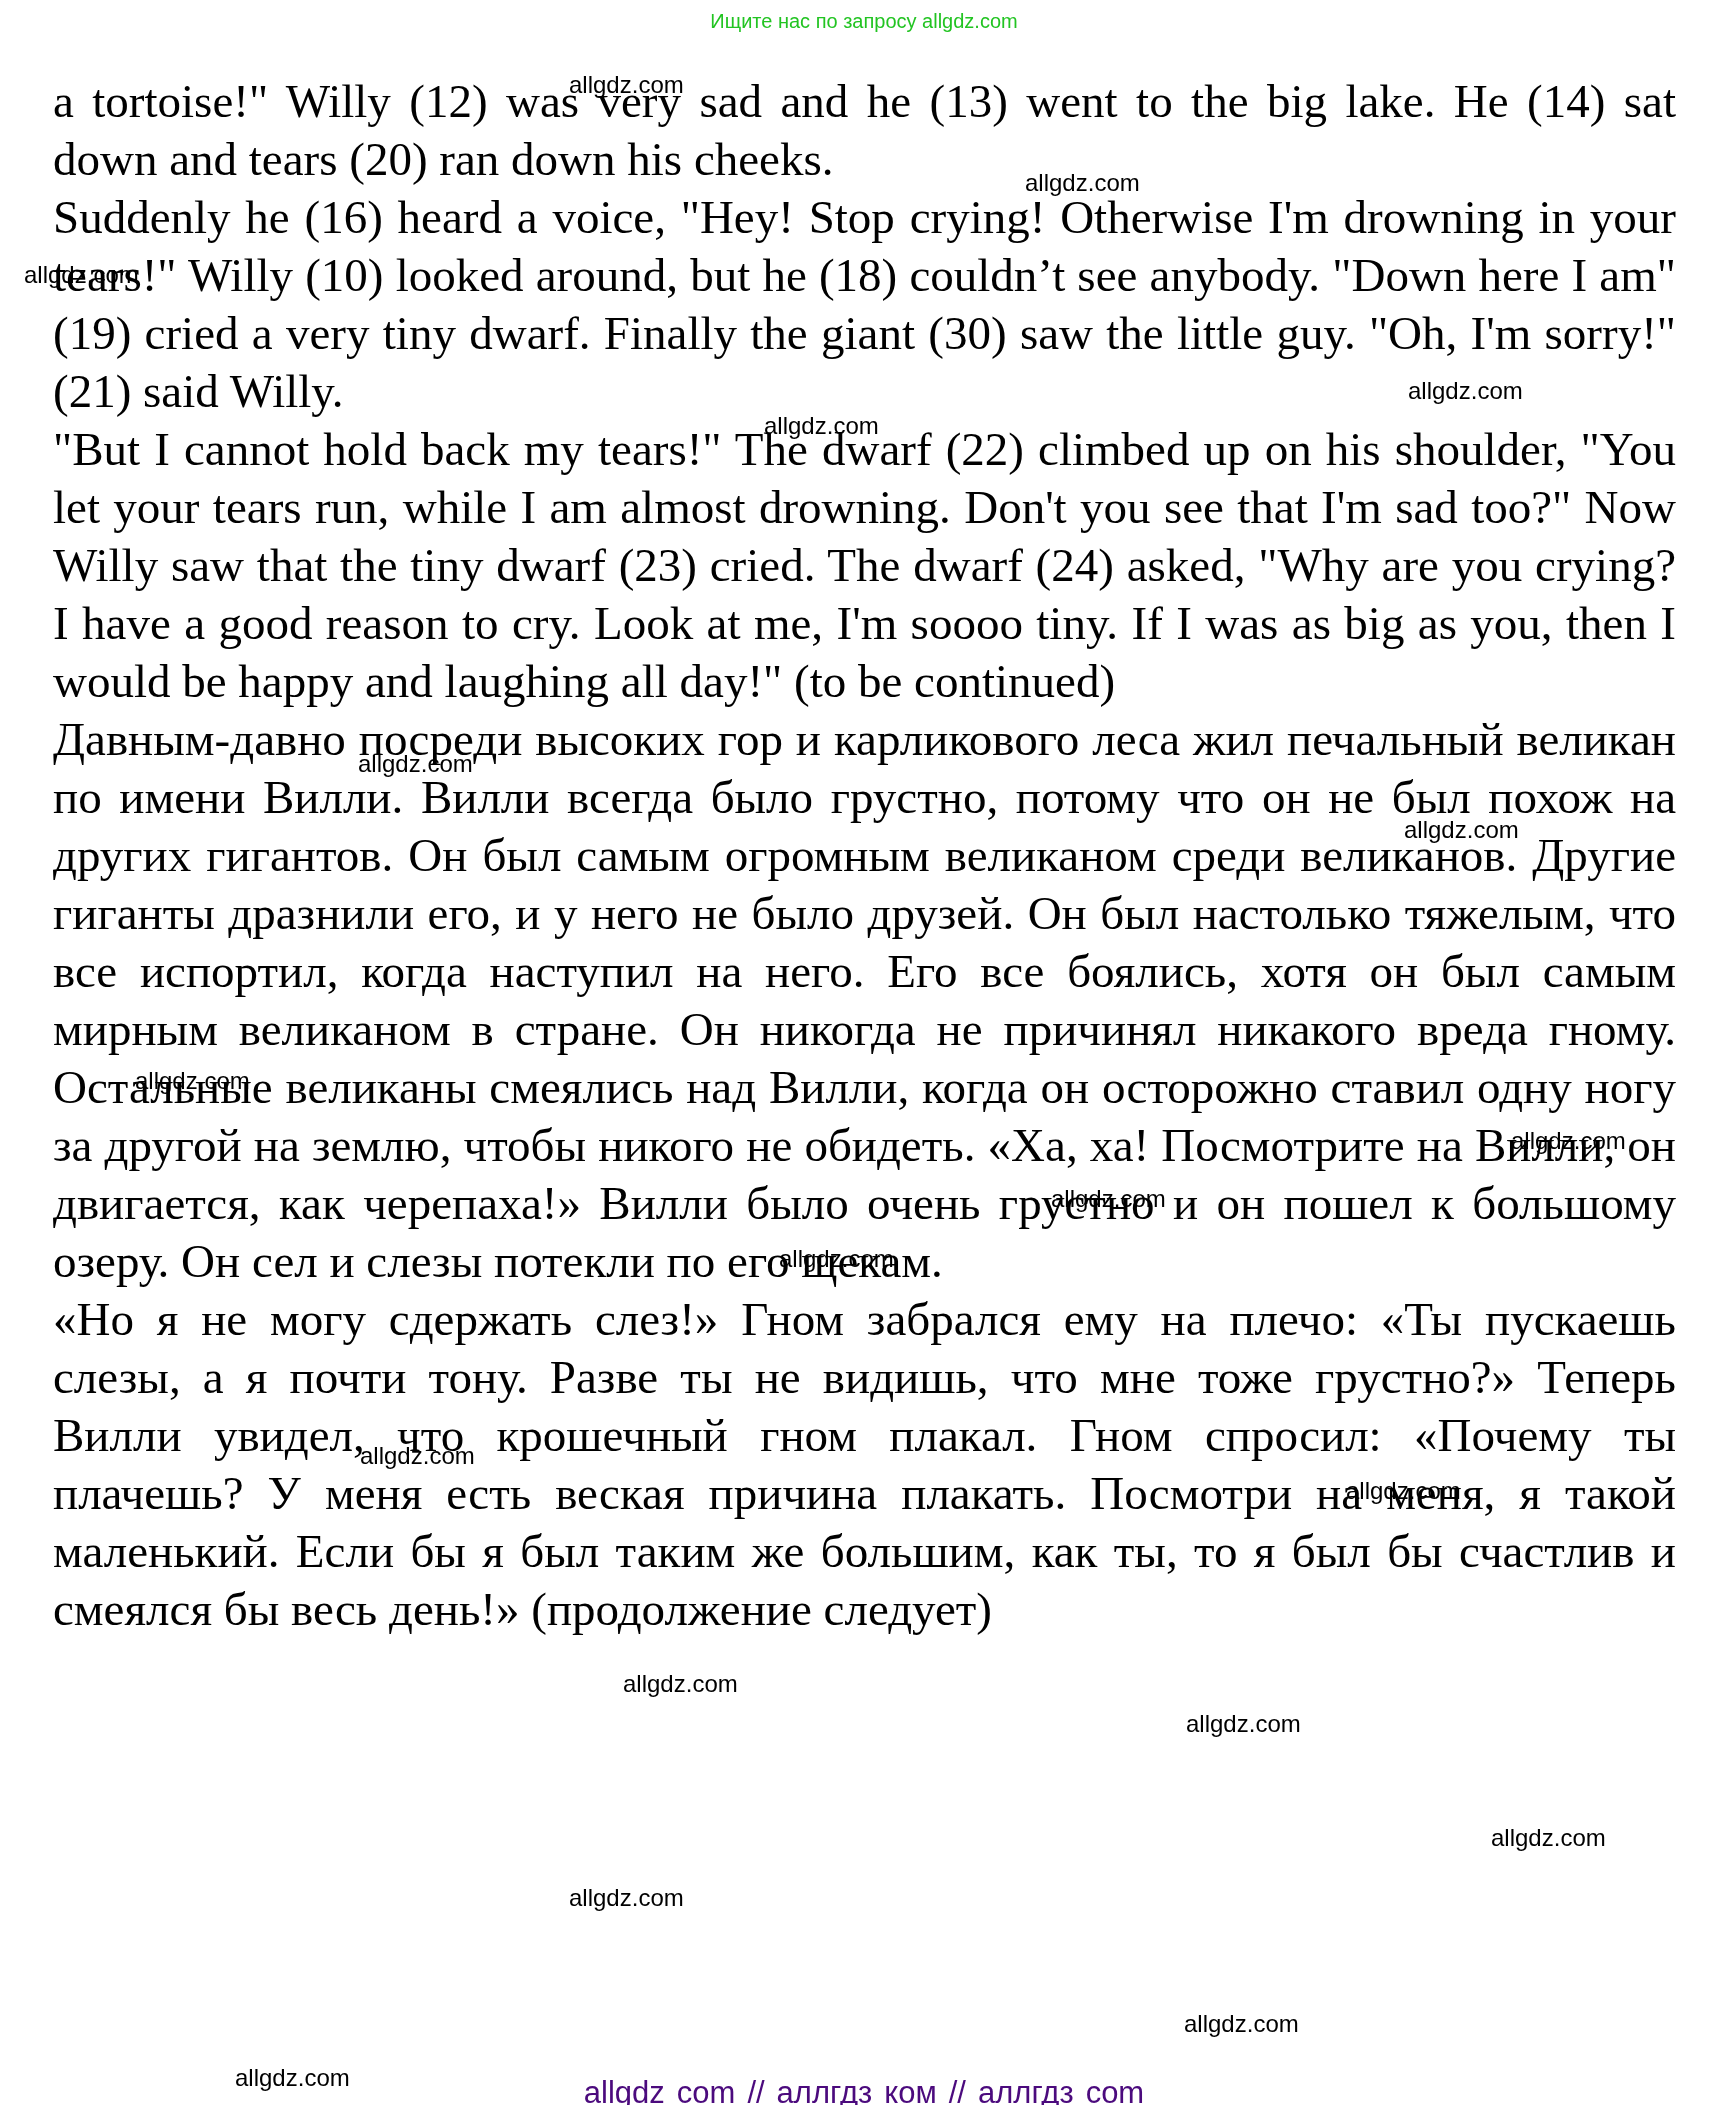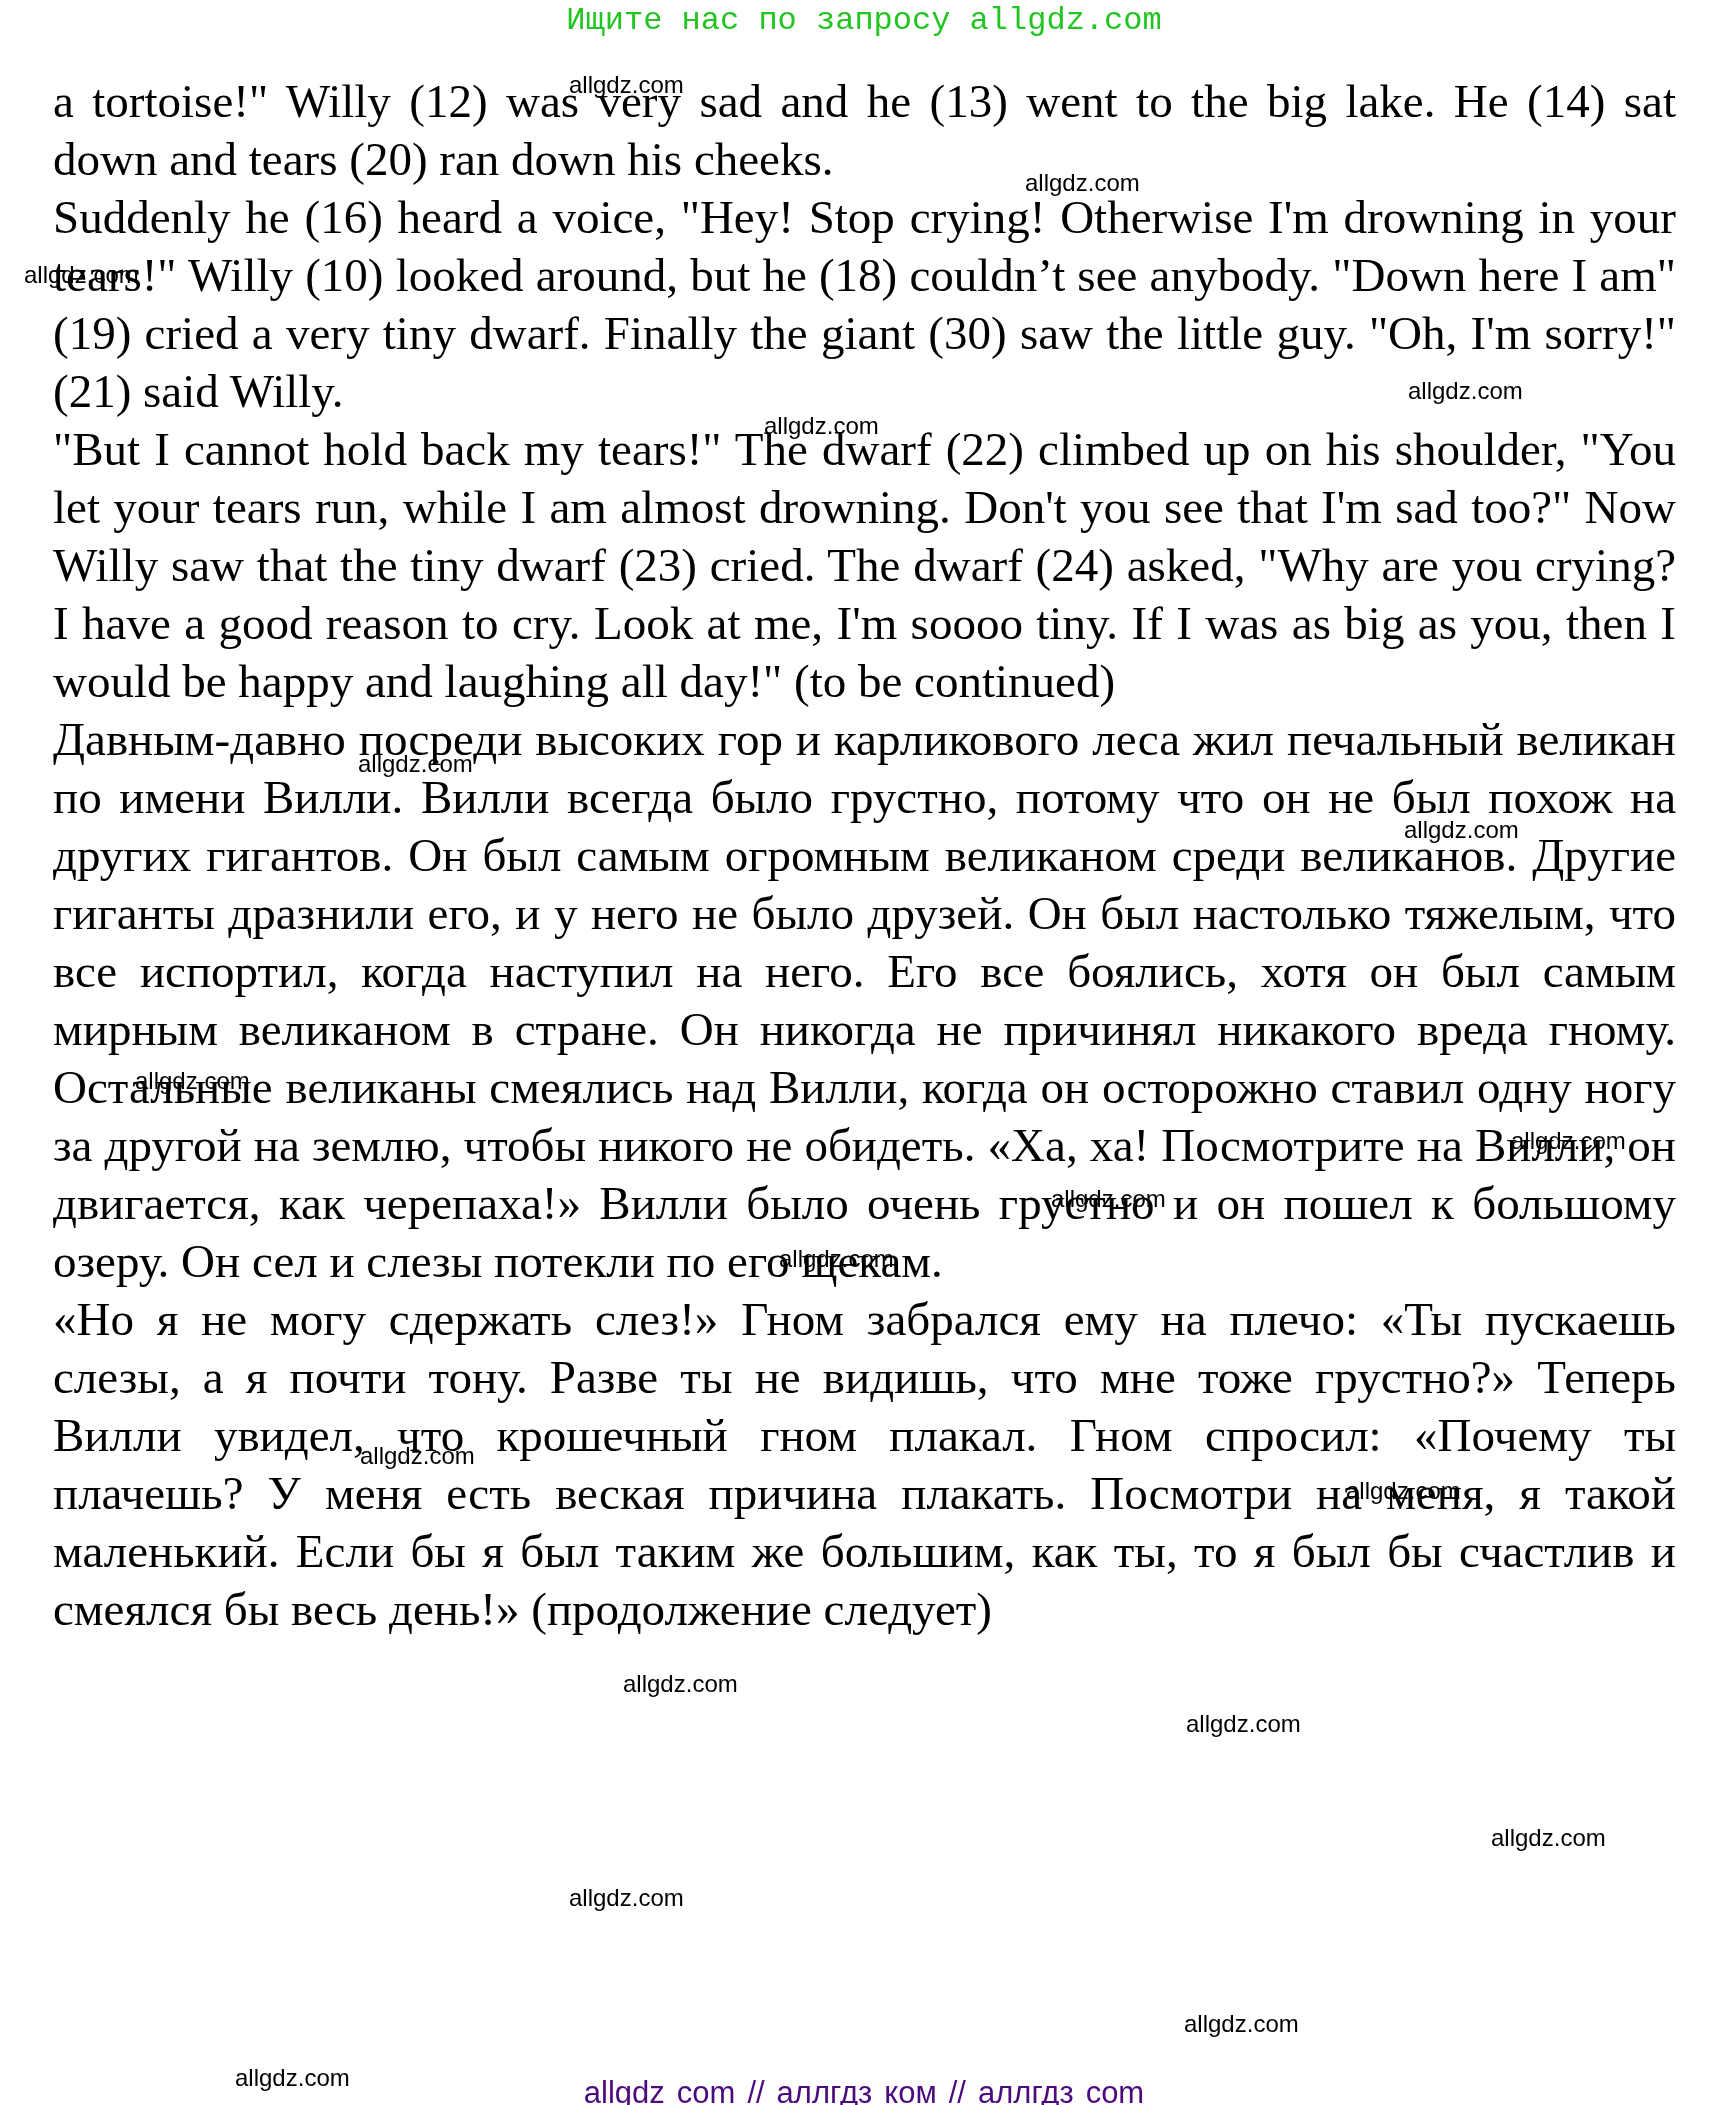--- a/index.html
+++ b/index.html
@@ -1,18 +1,18 @@
 <!DOCTYPE html>
 <html style="font-size:13.7px"><head>
 <meta charset="utf-8">
 <style>
   html, body { margin: 0; padding: 0; background: #fff; }
   body { width: 1728px; height: 2105px; position: relative; overflow: hidden; }
   .top-banner { position: absolute; top: 0; left: 0; width: 1728px; text-align: center;
-    font-family: Liberation Mono, monospace; font-size: 32px; color: #22c422; line-height: 38px; top: 1.7px; }
+    font-family: Liberation Sans, sans-serif; font-size: 20px; color: #22c422; line-height: 38px; top: 1.7px; }
   .page { position: absolute; left: 53px; top: 72px; width: 1623px;
     font-family: "Liberation Serif", serif; font-size: 47px; line-height: 58px; color: #000; }
   .para { margin: 0; text-align: justify; }
   .para b { font-weight: normal; }
   .title { text-align: center; margin-top: 43px; margin-bottom: 0; padding-left: 34px; }
   .wm { position: absolute; font-family: "Liberation Sans", sans-serif; font-size: 24px; color: #000; line-height: 26px; white-space: nowrap; margin-top: 29px; }
   .footer { position: absolute; left: 0; width: 1728px; top: 2076px; text-align: center;
     font-family: "Liberation Sans", sans-serif; font-size: 31px; color: #4b0a7d; line-height: 34px; word-spacing: 3.4px; }
 </style>
 </head>

